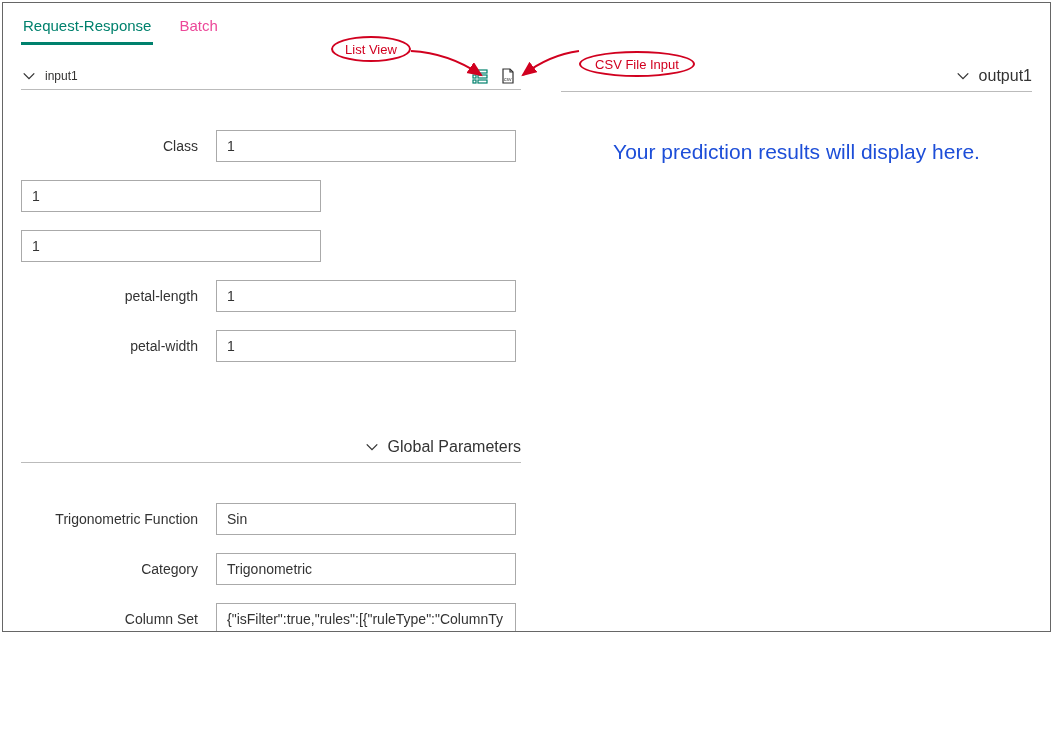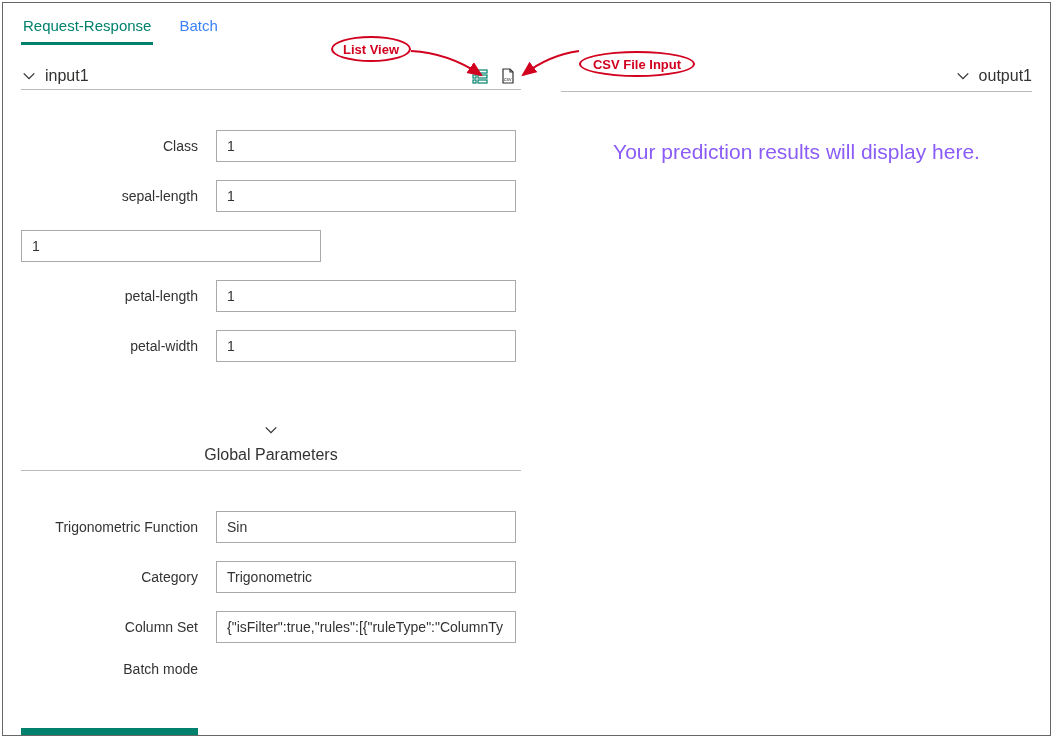--- a/index.html
+++ b/index.html
@@ -6,33 +6,33 @@
   body {
     font-family: "Segoe UI", -apple-system, sans-serif;
     font-size: 14px;
     color: #323130;
     background: #fff;
     padding: 2px;
   }
   .container {
     border: 1px solid #666;
     width: 1049px;
-    height: 734px;
+    height: 630px;
     position: relative;
     overflow: hidden;
   }
   .tabs {
     display: flex;
     gap: 24px;
     padding: 8px 18px 0 18px;
   }
   .tab {
     padding: 6px 2px 8px 2px;
     cursor: pointer;
-    color: #3b82f6;
+    color: #ec4899;
     font-size: 15px;
   }
   .tab.active {
     color: #00816d;
     border-bottom: 3px solid #00816d;
     font-weight: 400;
   }
   .main {
     display: flex;
     gap: 40px;
@@ -54,21 +54,21 @@
     display: flex;
     align-items: center;
     justify-content: space-between;
     border-bottom: 1px solid #bbb;
     padding: 4px 0 4px 0;
   }
   .section-header-row .left-part {
     display: flex;
     align-items: center;
     gap: 8px;
-    font-size: 16px;
+    font-size: 12px;
   }
   .chevron {
     display: inline-flex;
     align-items: center;
     justify-content: center;
     width: 16px;
     height: 16px;
     cursor: pointer;
   }
   .chevron svg { width: 14px; height: 14px; }
@@ -102,50 +102,50 @@
   }
   .form-row input {
     width: 300px;
     height: 32px;
     border: 1px solid #aaa;
     padding: 4px 10px;
     font-size: 14px;
     font-family: inherit;
     color: #333;
   }
-  .section-gap { margin-top: 22px; flex-direction: column; }
+  .section-gap { margin-top: 38px; }
   .test-btn {
     background: #00816d;
     color: #fff;
     border: none;
     padding: 9px 14px;
     font-size: 14px;
     cursor: pointer;
     margin-left: 0;
     margin-top: 16px;
   }
   .output-msg {
-    color: #8b5cf6;
+    color: #1d4ed8;
     font-size: 21px;
     padding: 48px 8px 0 8px;
     text-align: center;
   }
 
   
   .callouts {
     position: absolute;
     top: 0; left: 0; right: 0; bottom: 0;
     pointer-events: none;
   }
   .callout-oval {
     position: absolute;
     border: 2.5px solid #d1001f;
     border-radius: 50%;
     color: #d1001f;
-    font-weight: bold;
+    font-weight: normal;
     font-size: 13px;
     display: flex;
     align-items: center;
     justify-content: center;
     background: #fff;
   }
   .arrow-svg { position: absolute; }
 </style>
 </head>
 <body>
@@ -192,21 +192,20 @@
         </div>
       </div>
 
       
       <div class="form-rows">
         <div class="form-row">
           <label>Class</label>
           <input type="text" value="1" style="">
         </div>
         <div class="form-row">
-          <label>sepal-length</label>
           <input type="text" value="1" style="">
         </div>
         <div class="form-row">
           <input type="text" value="1" style="">
         </div>
         <div class="form-row">
           <label>petal-length</label>
           <input type="text" value="1" style="">
         </div>
         <div class="form-row">

